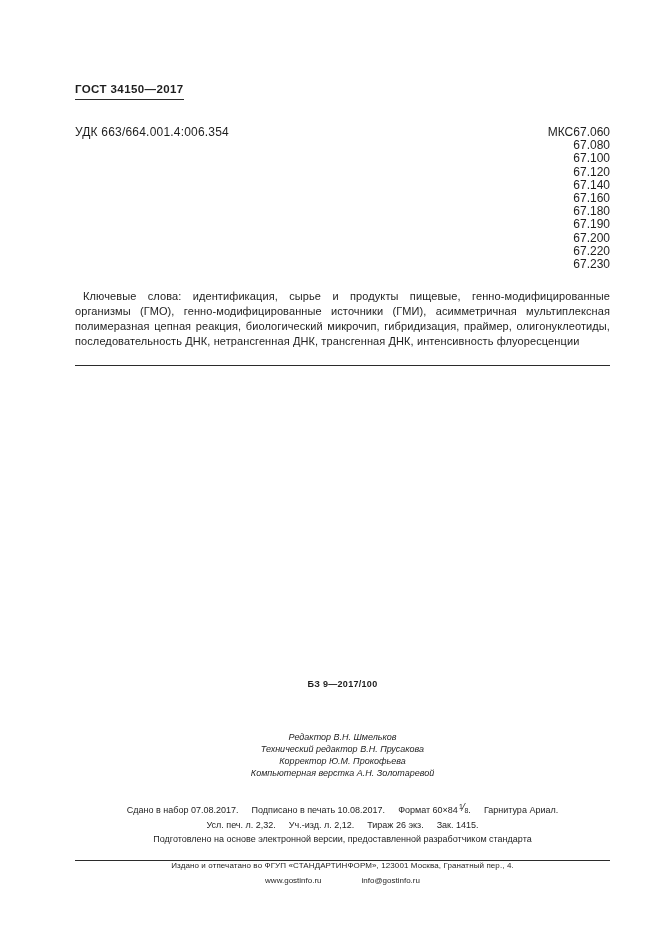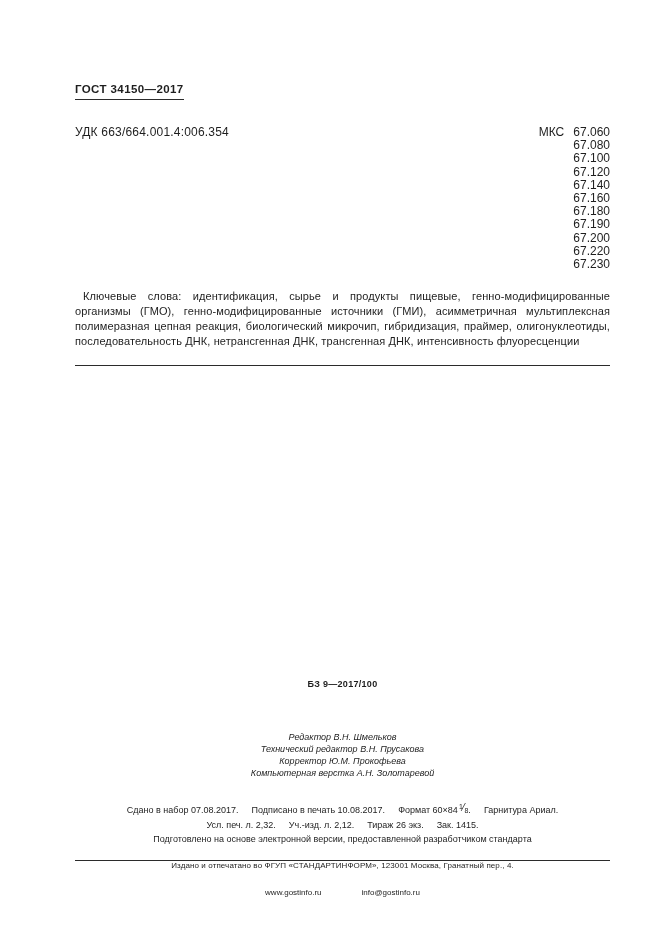--- a/index.html
+++ b/index.html
@@ -31,21 +31,21 @@
 
   
   .class-row {
     margin-top: 26px;
     display: flex;
     justify-content: space-between;
     align-items: flex-start;
     font-size: 12px;
   }
   .udk { line-height: 13.2px; letter-spacing: 0.2px; }
-  .mks { display: flex; gap: 9px; }
+  .mks { display: flex; }
   .mks-label { line-height: 13.2px; }
   .mks-list .mks-code { line-height: 13.2px; text-align: left; }
 
   
   .keywords {
     margin-top: 18px;
     font-size: 11px;
     line-height: 15px;
     text-align: justify;
     text-indent: 8px;
@@ -89,21 +89,21 @@
   .fden { font-size: 7px; align-self: flex-end; }
 
   .bottom-rule { margin-top: 13px; height: 1px; background: #2b2b2b; }
 
   .publisher {
     text-align: center;
     font-size: 8px;
     letter-spacing: 0.1px;
   }
   .contact-row {
-    margin-top: 18px;
+    margin-top: 6px;
     display: flex;
     justify-content: center;
     gap: 40px;
     font-size: 8px;
   }
 </style>
 </head>
 <body>
 
 <div class="page">

